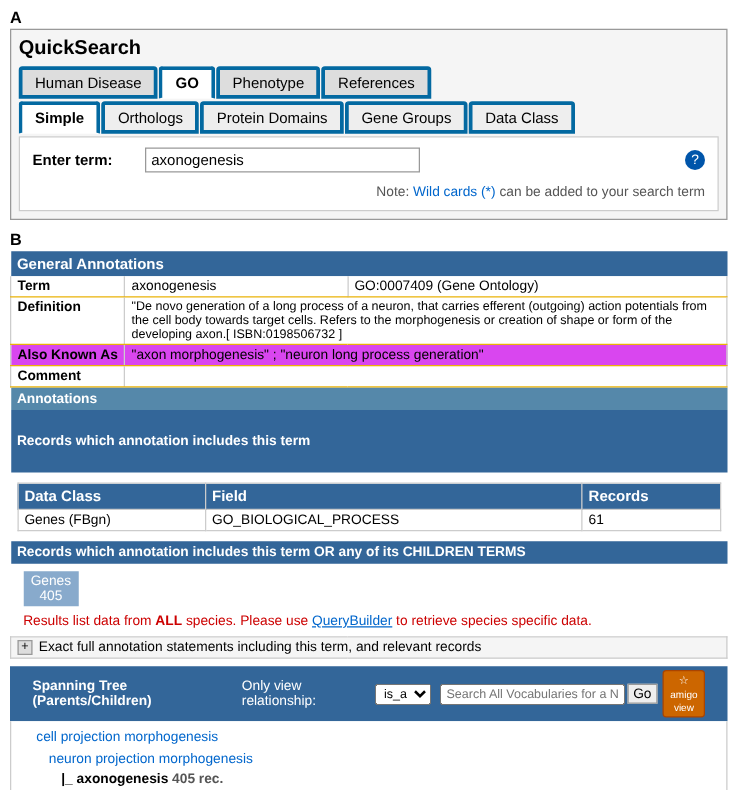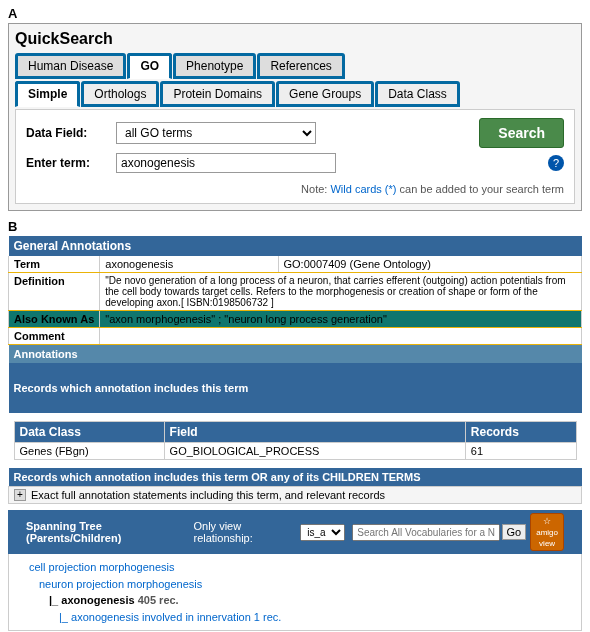--- a/index.html
+++ b/index.html
@@ -146,21 +146,21 @@
     }
     .info-table tr.data-row td {
       padding: 2px 5px;
       border-bottom: 1px solid #eab308;
       border-right: 1px solid #ccc;
       border-left: 1px solid #ccc;
       vertical-align: top;
       background: #fff;
     }
     .info-table tr.light-row td {
-      background: #0f766e;
+      background: #d946ef;
       margin-top: 20px;
     }
 
     .label-cell {
       font-weight: bold;
       background: #dde8f0;
       white-space: nowrap;
       width: 90px;
     }
 
@@ -292,28 +292,20 @@
 
     <div class="tab-row tab-row2">
       <div class="tab active">Simple</div>
       <div class="tab">Orthologs</div>
       <div class="tab">Protein Domains</div>
       <div class="tab">Gene Groups</div>
       <div class="tab">Data Class</div>
     </div>
 
     <div class="form-area">
-      <div class="form-row">
-        <div class="form-label">Data Field:</div>
-        <select class="form-select">
-          <option>all GO terms</option>
-        </select>
-        <div style="flex:1"></div>
-        <button class="search-btn">Search</button>
-      </div>
       <div class="form-row">
         <div class="form-label">Enter term:</div>
         <input class="form-input" type="text" value="axonogenesis" style="">
         <div style="flex:1"></div>
         <span class="help-icon">?</span>
       </div>
       <div class="note-row">
         <span>Note:</span>&nbsp;
         <a class="wild-link">Wild cards (*)</a>&nbsp;
         <span>can be added to your search term</span>
@@ -382,20 +374,35 @@
           </table>
         </td>
       </tr>
 
       <tr>
         <td colspan="3" style="background:#336699;color:#fff;font-weight:bold;padding:3px 5px;font-size:11px;">
           <span>Records which annotation includes this term OR any of its CHILDREN TERMS</span>
         </td>
       </tr>
 
+      <tr>
+        <td colspan="3" style="padding:3px 5px;">
+          <div style="display:flex;align-items:flex-start;flex-direction:column;">
+            <div class="genes-box" style="white-space:pre-line;text-align:center;min-width:40px;">Genes
+405</div>
+            <div class="records-note">
+              <span>Results list data from</span>
+              <strong>ALL</strong>
+              <span>species. Please use</span>
+              <a href="#">QueryBuilder</a>
+              <span>to retrieve species specific data.</span>
+            </div>
+          </div>
+        </td>
+      </tr>
 
       <tr>
         <td colspan="3" style="padding:2px 5px;background:#f5f5f5;border:1px solid #ccc;">
           <div style="display:flex;align-items:center;">
             <span class="expand-icon">+</span>
             <span style="font-size:11px;">Exact full annotation statements including this term, and relevant records</span>
           </div>
         </td>
       </tr>
     </tbody>

